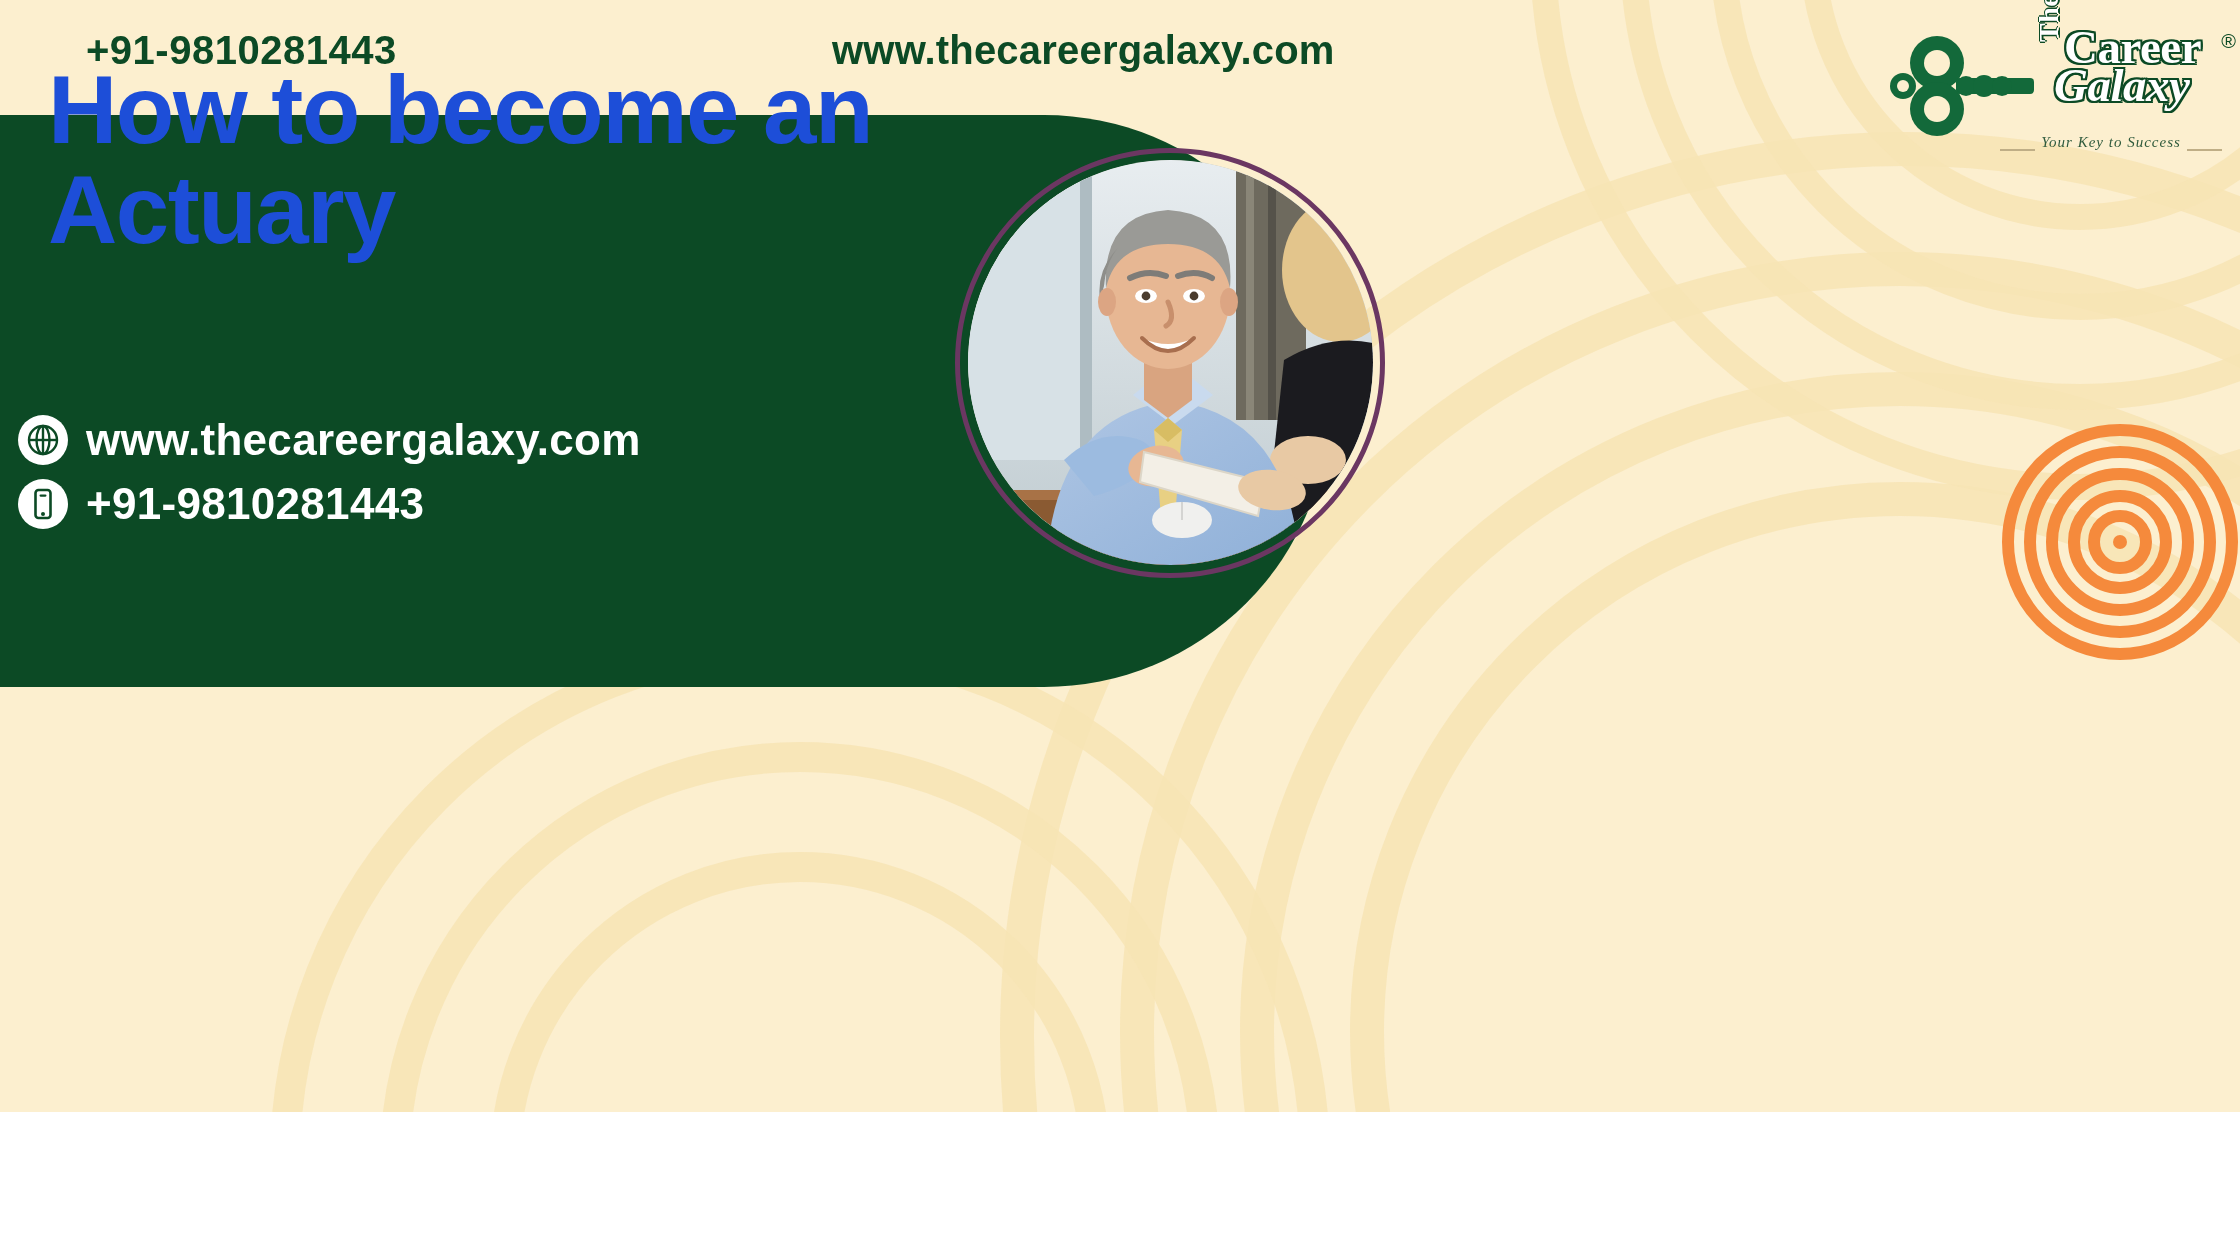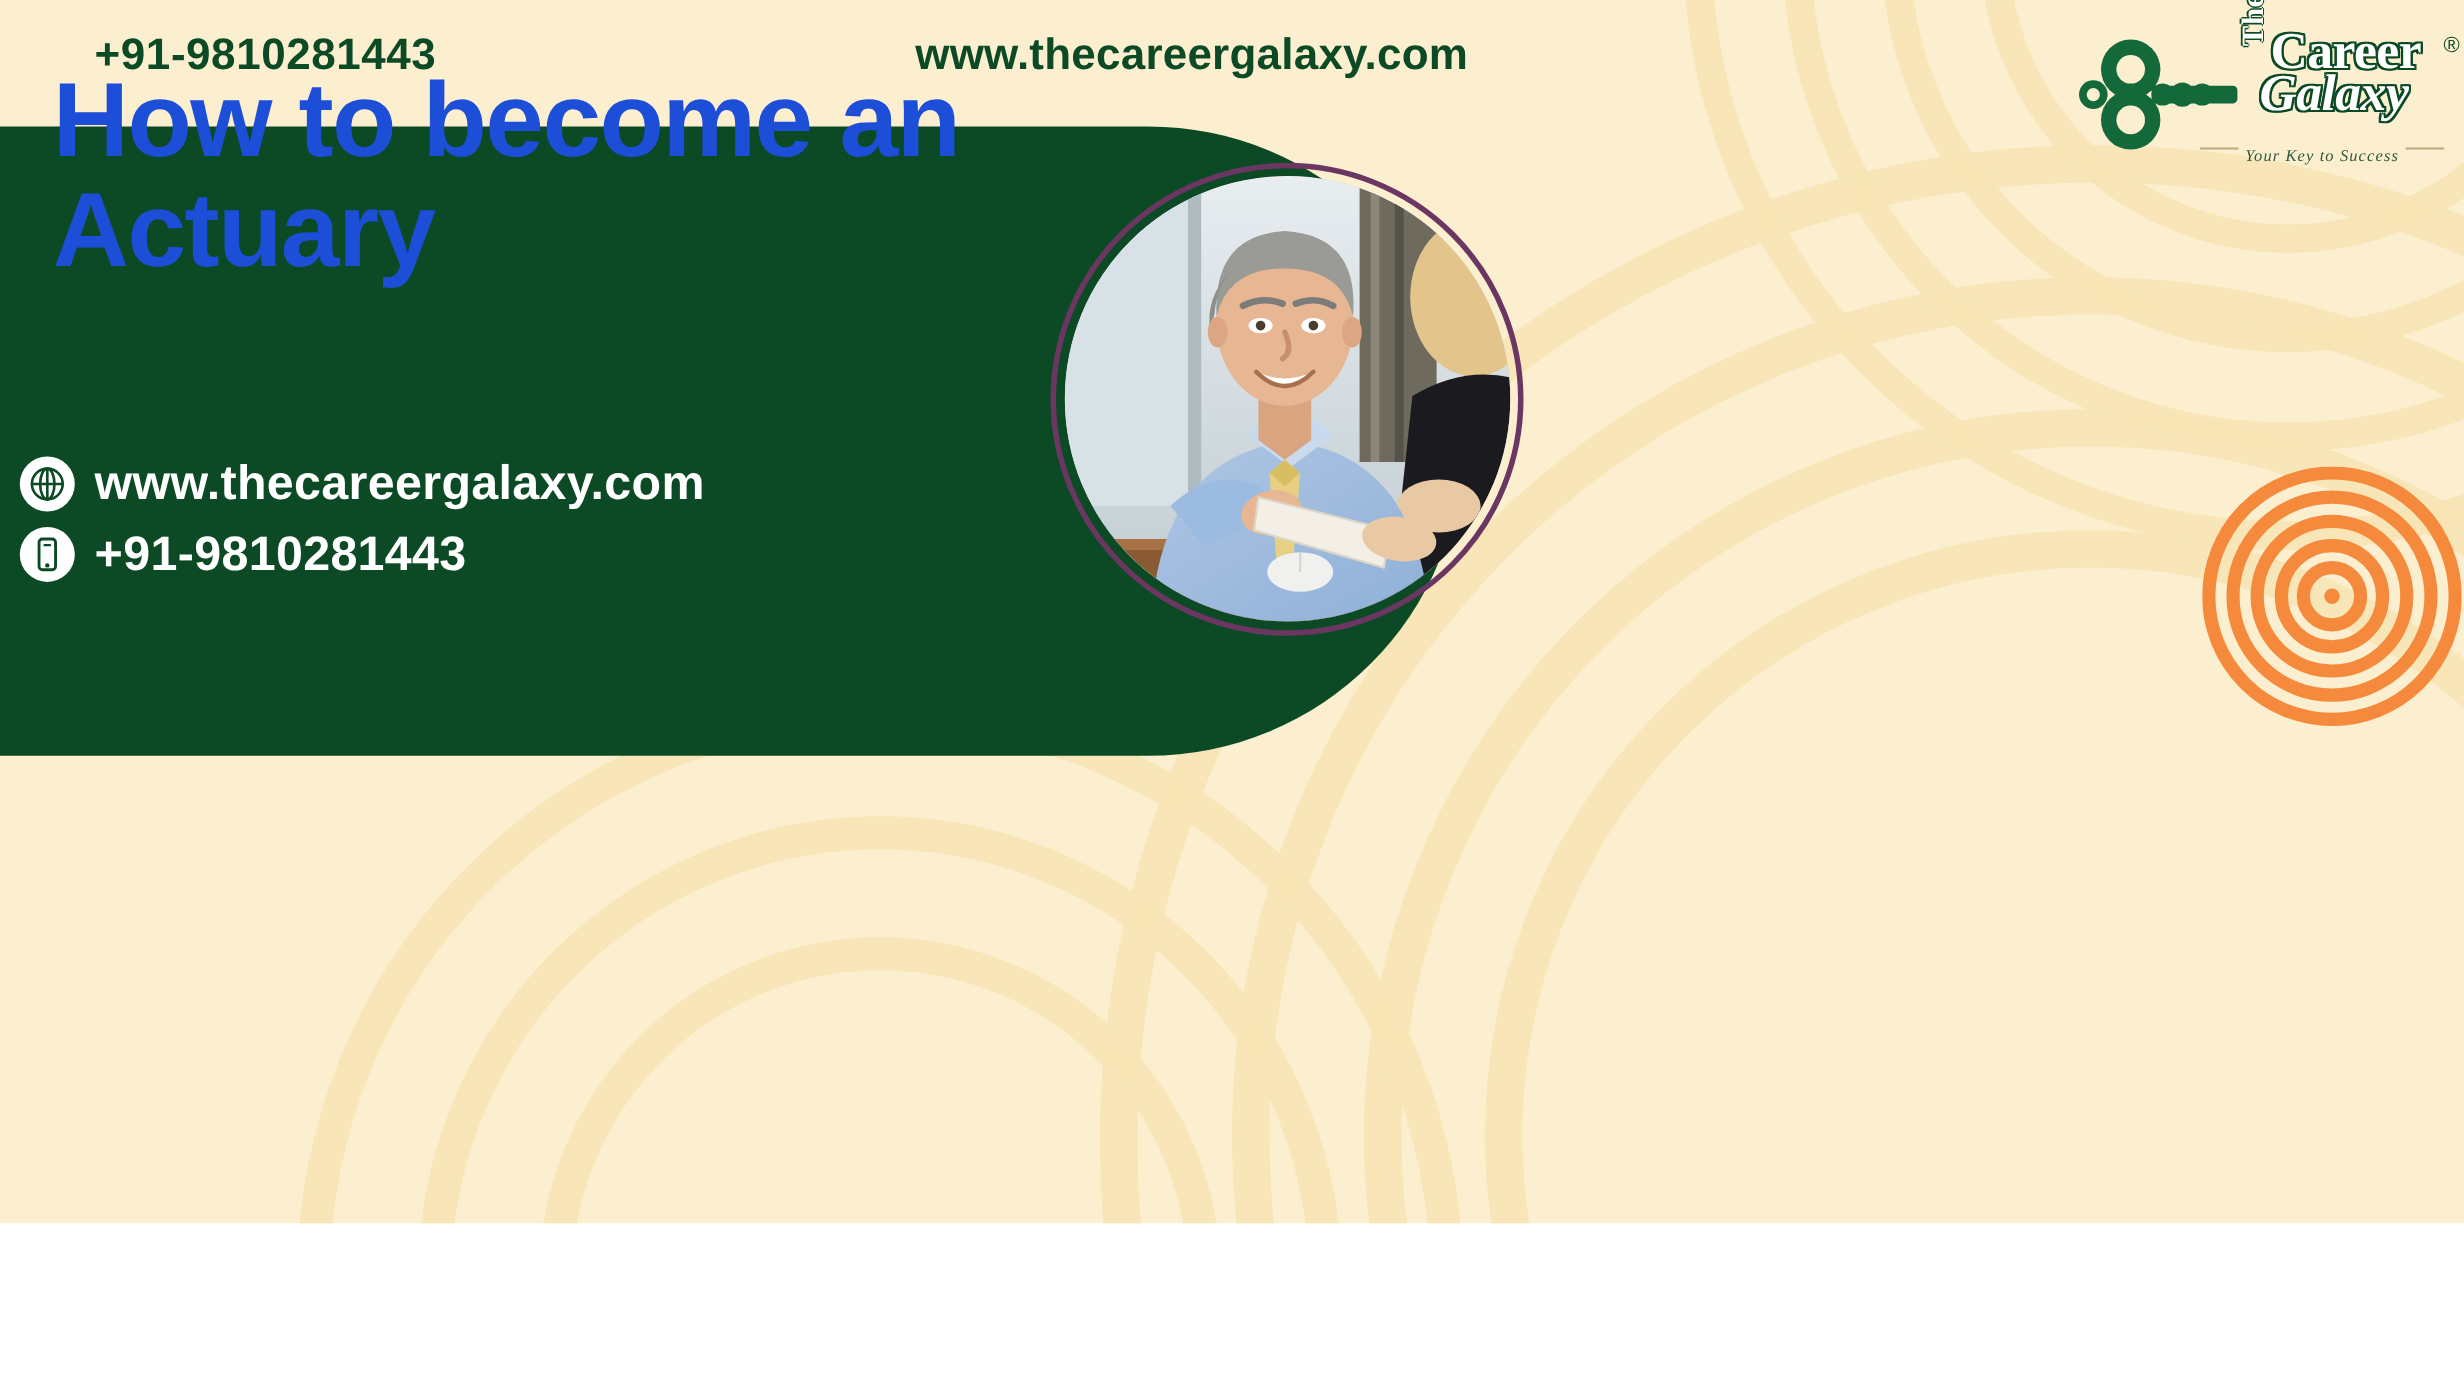--- a/index.html
+++ b/index.html
@@ -90,21 +90,21 @@
     letter-spacing:-.5px;
   }
   .logo-career{ margin-left:22px; }
   .logo-galaxy{ margin-left:12px; margin-top:-4px;font-style:italic; }
   .logo-reg{
     position:absolute; right:-14px; top:6px;
     font-size:20px; color:#0C4A25; font-family:"Liberation Sans", sans-serif;
   }
   .logo-tagline-row{
     position:absolute; left:110px; top:118px;
-    width:222px; display:flex; align-items:flex-start; gap:6px;
+    width:222px; display:flex; align-items:flex-end; gap:6px;
   }
   .tag-rule{ flex:1; height:2px; background:#BFAE86; }
   .logo-tagline{
     font-family:"Liberation Serif", serif;
     font-style:italic; font-size:15px; color:#2F5A3C;
     letter-spacing:1px; white-space:nowrap;
   }
 
   
   .panel{

